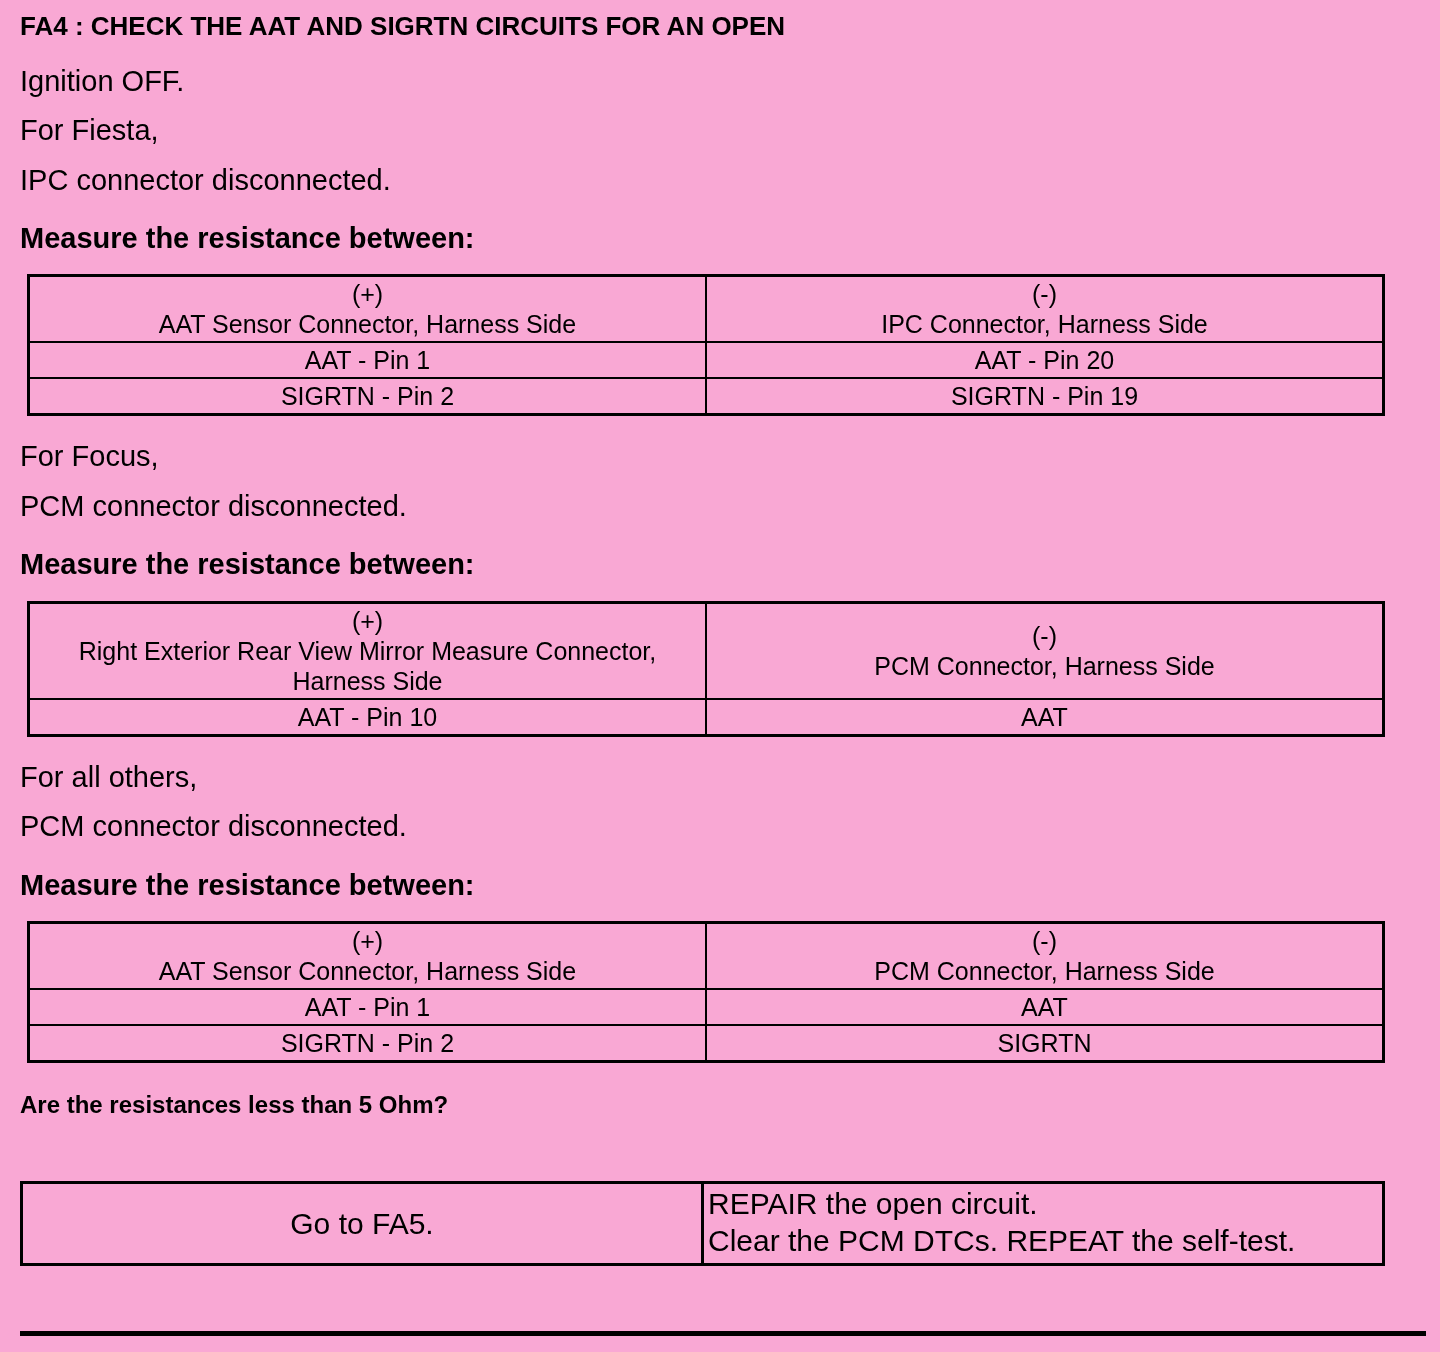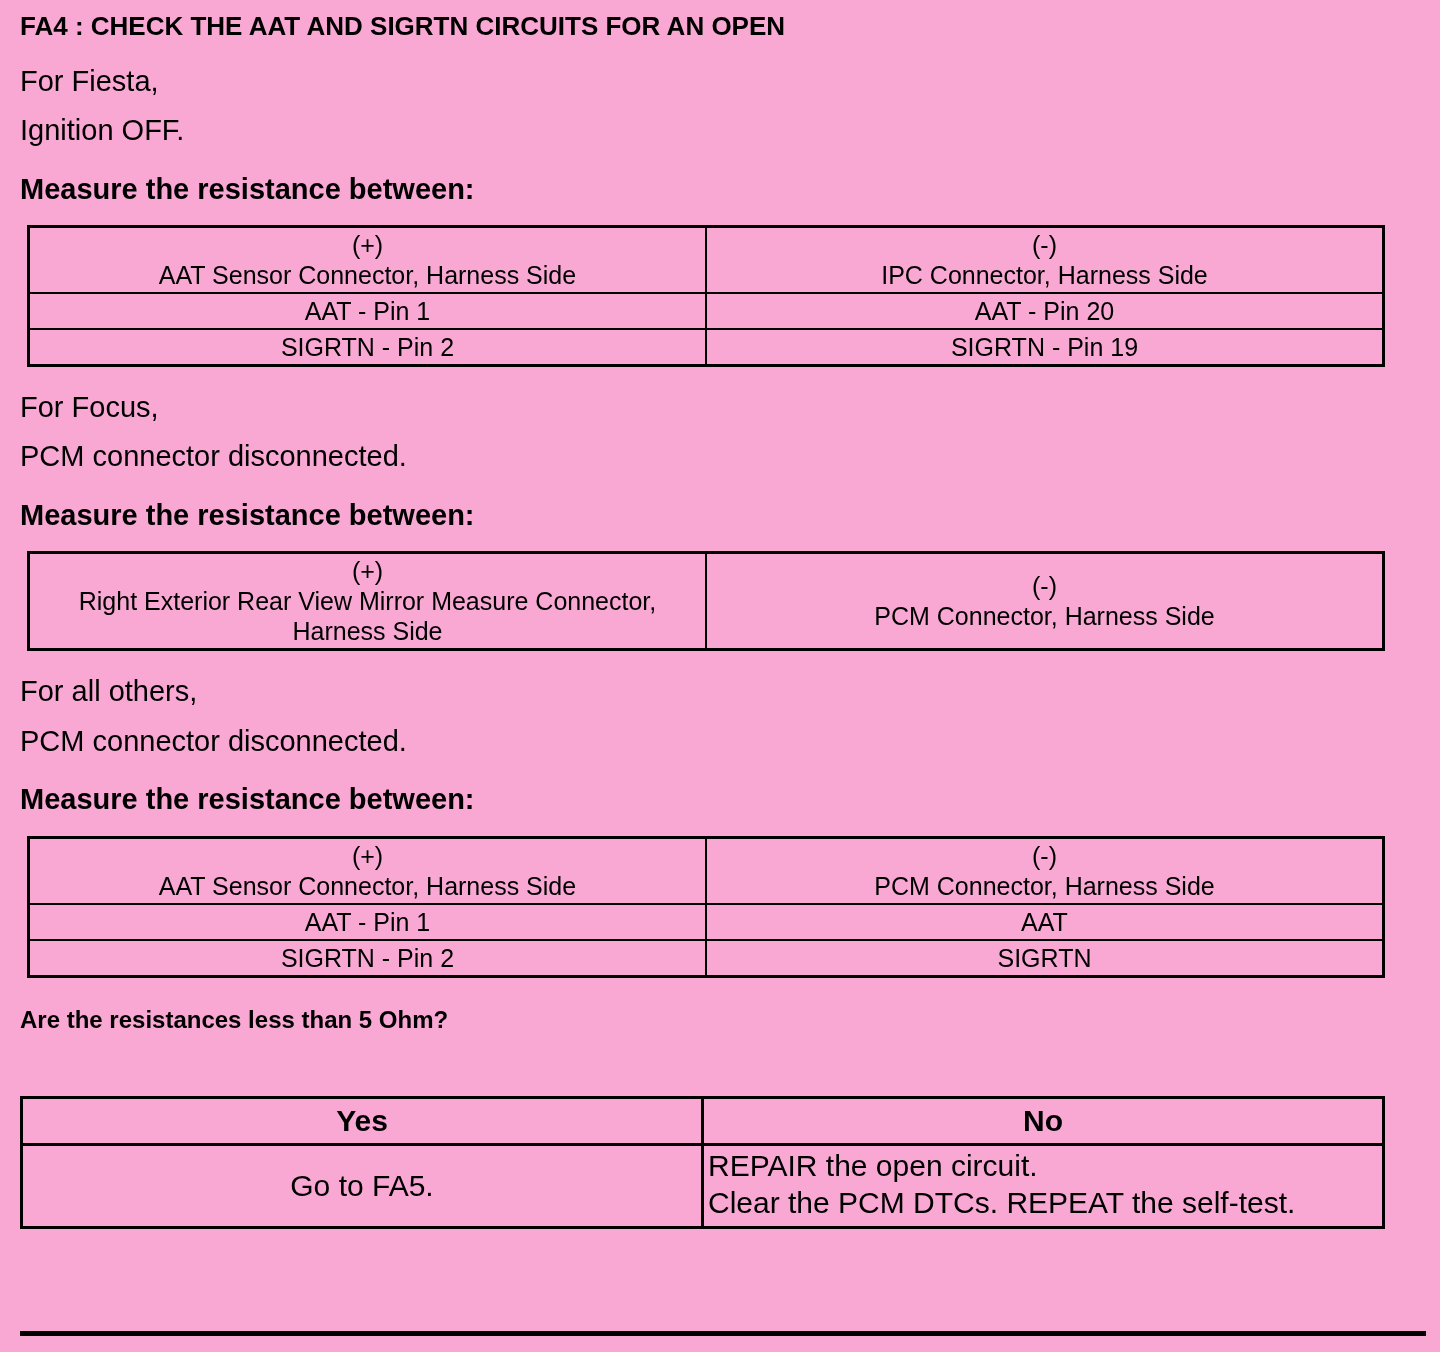--- a/index.html
+++ b/index.html
@@ -89,23 +89,24 @@
     height: 5px;
     background: #000;
   }
 </style>
 </head>
 <body>
 
 <div class="page">
 
   <div class="title">FA4 : CHECK THE AAT AND SIGRTN CIRCUITS FOR AN OPEN</div>
+  <div class="para">Ignition OFF.</div>
+
   <div class="para">For Fiesta,</div>
-
-  <div class="para">Ignition OFF.</div>
+  <div class="para">IPC connector disconnected.</div>
   <div class="para measure">Measure the resistance between:</div>
 
   <table class="pin-table">
     <tbody>
         <tr>
       <th>
         <div>(+)</div>
         <div>AAT Sensor Connector, Harness Side</div>
       </th>
       <th>
@@ -133,20 +134,24 @@
         <tr>
       <th>
         <div>(+)</div>
         <div>Right Exterior Rear View Mirror Measure Connector, Harness Side</div>
       </th>
       <th>
         <div>(-)</div>
         <div>PCM Connector, Harness Side</div>
       </th>
     </tr>
+    <tr>
+      <td>AAT - Pin 10</td>
+      <td>AAT</td>
+    </tr>
   </tbody>
     </table>
 
   <div class="para">For all others,</div>
   <div class="para">PCM connector disconnected.</div>
   <div class="para measure">Measure the resistance between:</div>
 
   <table class="pin-table">
     <tbody>
         <tr>
@@ -167,24 +172,20 @@
       <td>SIGRTN - Pin 2</td>
       <td>SIGRTN</td>
     </tr>
   </tbody>
     </table>
 
   <div class="question">Are the resistances less than 5 Ohm?</div>
 
   <table class="decision-table">
     <tbody>
-        <tr>
-      <th>Yes</th>
-      <th>No</th>
-    </tr>
     <tr>
       <td class="yes-cell">Go to FA5.</td>
       <td class="no-cell">
         <div>REPAIR the open circuit.</div>
         <div>Clear the PCM DTCs. REPEAT the self-test.</div>
       </td>
     </tr>
   </tbody>
     </table>
 

